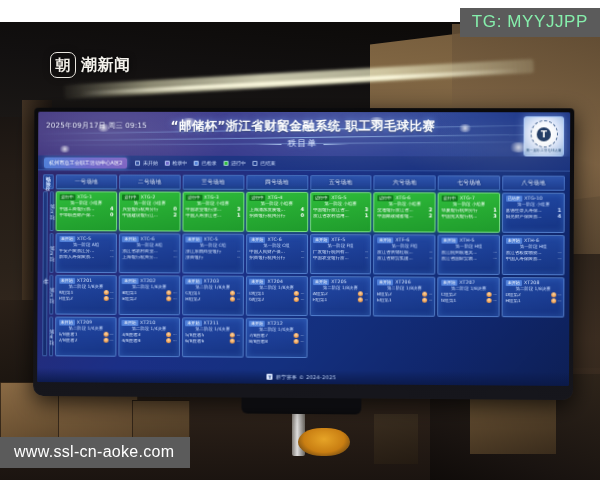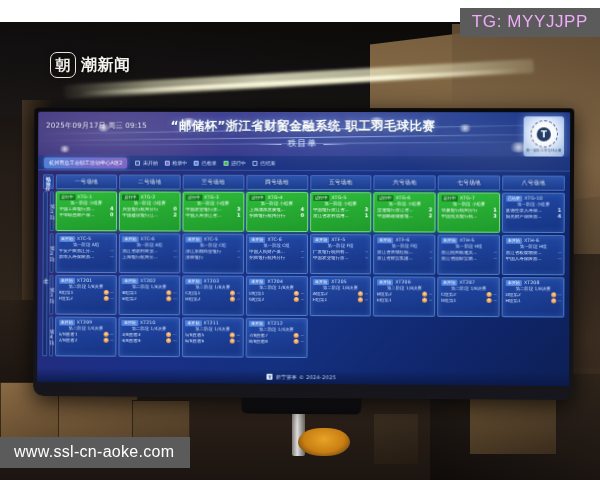--- a/index.html
+++ b/index.html
@@ -326,21 +326,21 @@
     width: 6px; height: 6px; border-radius: 1px; background: #dfe9ff; color: #143a7c;
     font-size: 4.6px; font-weight: bold; display: flex; align-items: center; justify-content: center;
     font-family: "DejaVu Sans", sans-serif;
   }
   #footer-text { color: #bcd1f5; font-size: 5px; letter-spacing: .3px;
     font-family: "DejaVu Sans", sans-serif; }
 
   
   #tg-tag {
     position: absolute; right: 0; top: 8px; z-index: 80;
-    background: #5b5b5b; color: #f0abfc;
+    background: #5b5b5b; color: #86efac;
     padding: 4px 12px 5px 12px; font-size: 17px; letter-spacing: .6px;
     font-family: "Liberation Sans", sans-serif;
   }
   #site-watermark {
     position: absolute; left: 0; bottom: 12px; z-index: 80;
     background: #5b5b5b; color: #ffffff;
     padding: 6px 16px 7px 14px; font-size: 16px; letter-spacing: .3px;
     font-family: "Liberation Sans", sans-serif;
   }
 </style>

